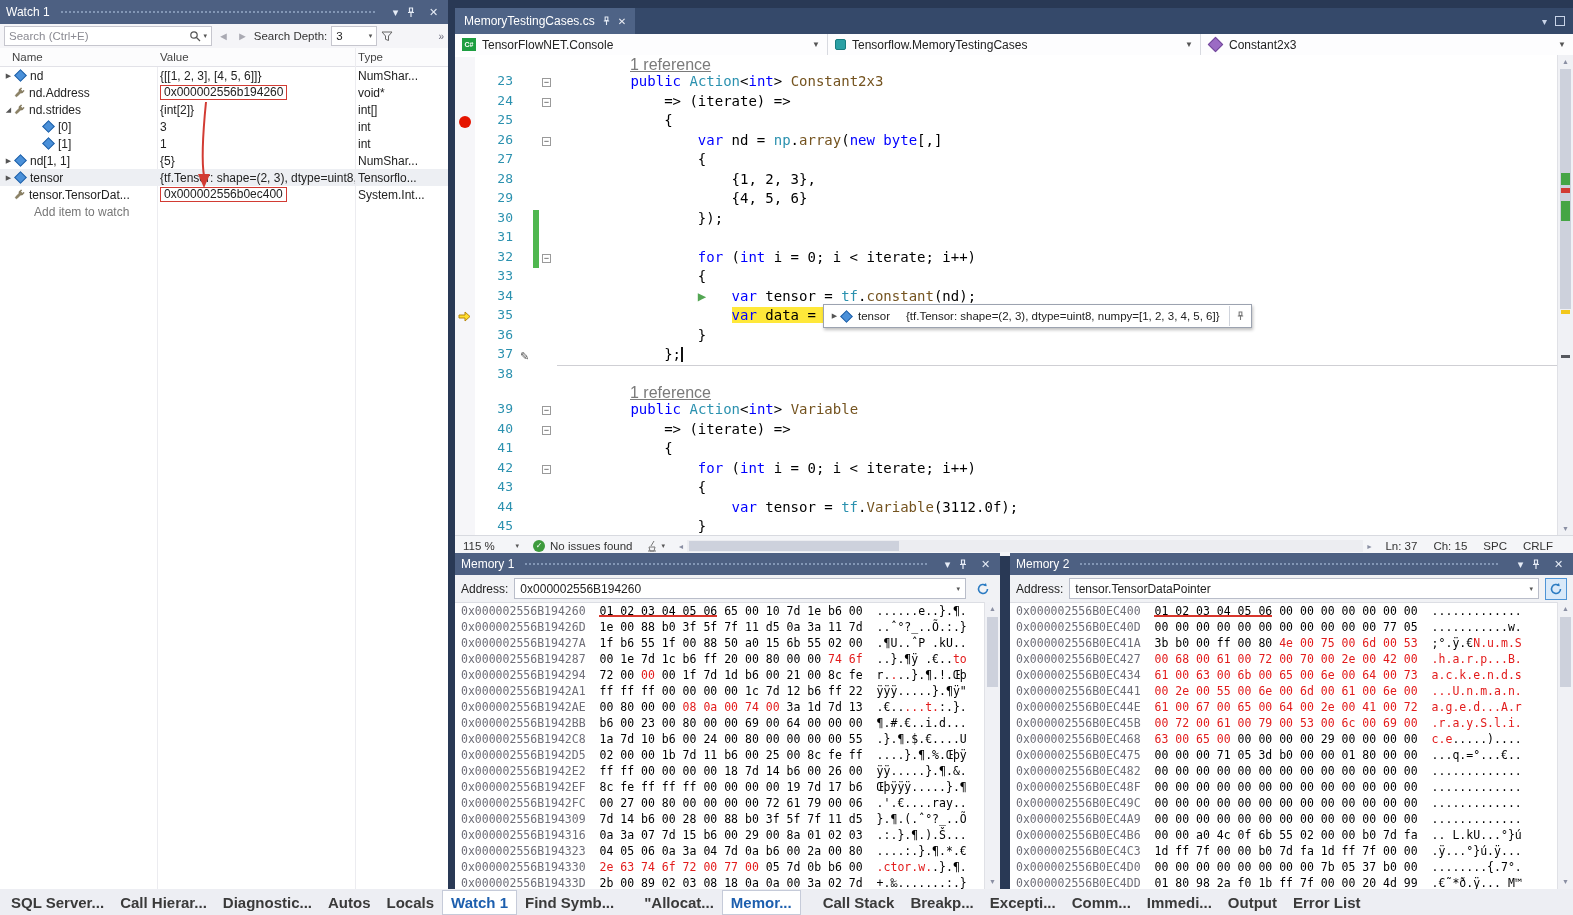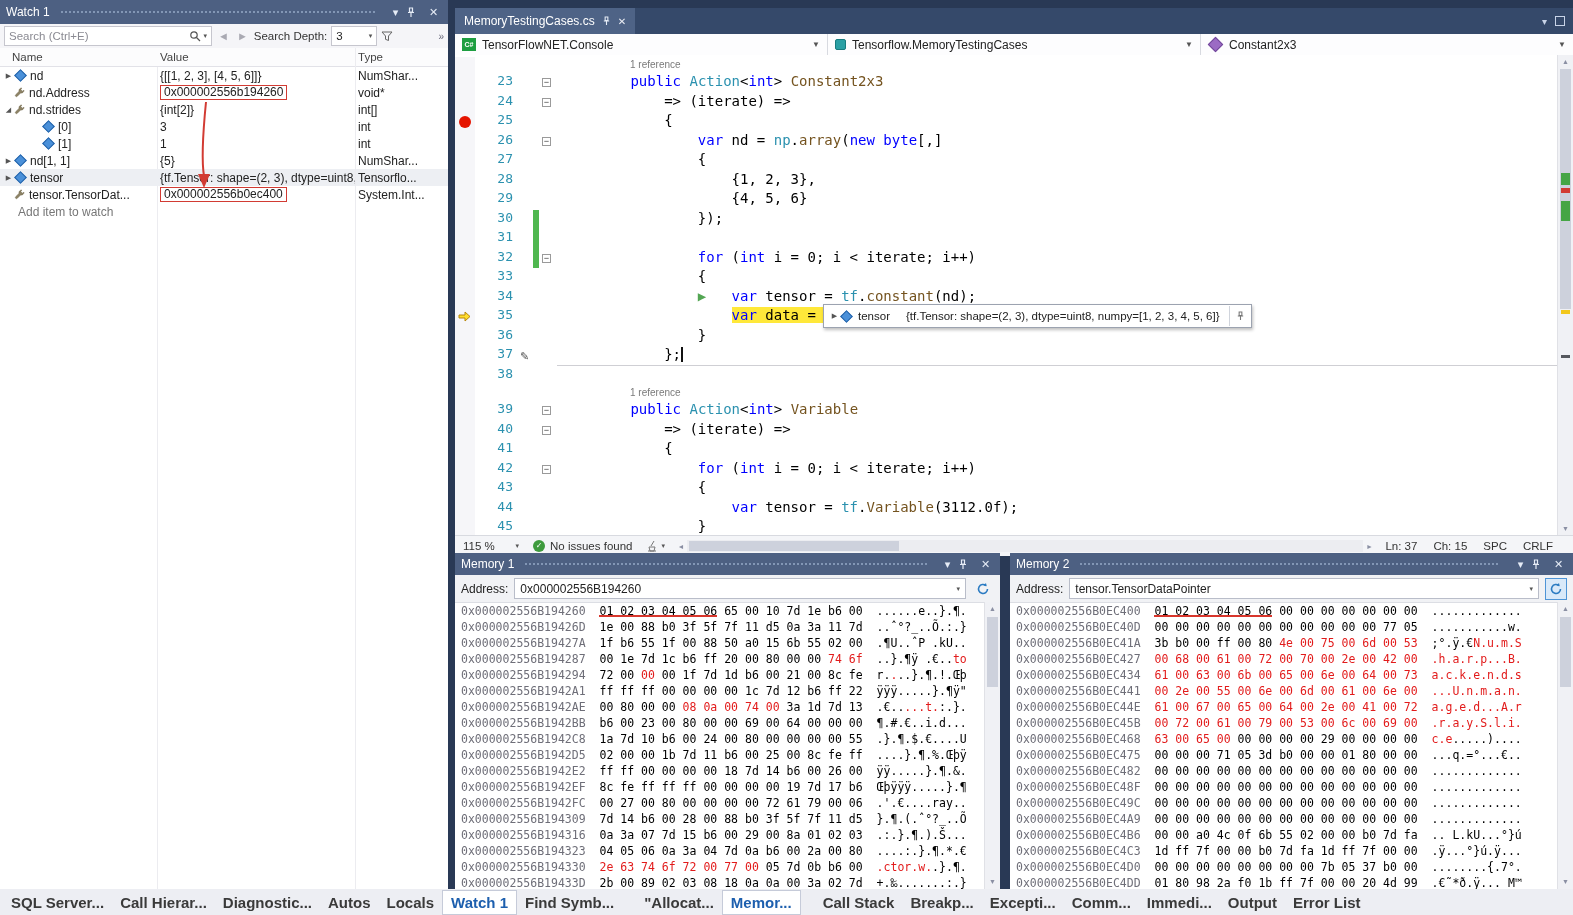--- a/index.html
+++ b/index.html
@@ -50,21 +50,21 @@
   .code-area{position:absolute;top:47px;left:0;right:15px;bottom:20px;background:#fff;overflow:hidden;padding-top:2px;}
   .crow{display:flex;height:19.5px;line-height:19.5px;position:relative;}
   .crow.lensrow{height:16px;line-height:16px;}
   .cm{width:20px;background:#F6F6F9;position:relative;flex:none;}
   .cn{width:44px;flex:none;text-align:right;padding-right:6px;color:#2B91AF;font:13px "DejaVu Sans Mono",monospace;box-sizing:border-box;}
   .cp{width:14px;flex:none;position:relative;}
   .cc{width:6px;flex:none;}
   .cc.chg{background:#4FB74F;}
   .cf{width:18px;flex:none;position:relative;}
   .cx{flex:1;white-space:pre;font:14px "DejaVu Sans Mono",monospace;color:#000;padding-left:6px;overflow:hidden;}
-  .lenstext{padding-left:73px;font-size:10px;color:#7A7A7A;}
+  .lenstext{padding-left:73px;font-size:16px;color:#7A7A7A;text-decoration:underline;}
   .k{color:#0000FF;}.t{color:#2B91AF;}.m{color:#74531F;}.p{color:#000;}.rt{color:#53A653;}
   .curhl{background:#FFE83A;}
   .bp-dot{position:absolute;left:4px;top:4px;width:12px;height:12px;border-radius:50%;background:#E51400;}
   .cur-arrow{position:absolute;left:3px;top:4px;}
   .fold-box{position:absolute;left:3px;top:5px;width:9px;height:9px;border:1px solid #9A9A9A;background:#fff;font-size:9px;line-height:7px;text-align:center;color:#333;box-sizing:border-box;}
   .pencil{position:absolute;left:1px;top:1px;font-size:11px;color:#555;}
   .caret{display:inline-block;width:1.5px;height:15px;background:#111;vertical-align:text-bottom;}
   .row-hr::after{content:"";position:absolute;left:102px;right:0;bottom:0;height:1px;background:#CFCFD4;}
   .dtip{position:absolute;left:368px;top:296px;height:22px;display:flex;align-items:center;background:#fff;border:1px solid #9CA3B0;font-size:11.5px;padding-left:5px;box-shadow:1px 2px 3px rgba(0,0,0,.25);z-index:6;white-space:nowrap;}
   .dtip .name{margin:0 16px 0 2px;}
@@ -232,21 +232,21 @@
                   <path d="M10 3.2A2.8 2.8 0 0 1 6.6 6L3.3 9.3a1.1 1.1 0 0 1-1.6-1.6L5 4.4A2.8 2.8 0 0 1 7.8 1L6.8 2.6l1.6 1.6L10 3.2z" fill="#8C8265" stroke="#6E6548" stroke-width="0.5"></path>
                 </svg>
               </span>
               <span class="ntext">tensor.TensorDat...</span>
             </div>
             <div class="c-val"><span class="vbox">0x000002556b0ec400</span></div>
             <div class="c-type">System.Int...</div>
           </div>
         </div>
       <div class="wrow">
-        <div class="c-name" style="padding-left:18px;">
+        <div class="c-name" style="padding-left:34px;">
           <span class="additem">Add item to watch</span>
         </div>
       </div>
     </div>
     <svg width="448" height="889" style="position:absolute;left:0;top:0;pointer-events:none;z-index:9;">
       <path d="M206,102 C203,132 201,158 204,176" stroke="#D23B33" stroke-width="2" fill="none"></path>
       <polygon points="198,174 210,174 204,188" fill="#D23B33"></polygon>
     </svg>
   </div>
 

